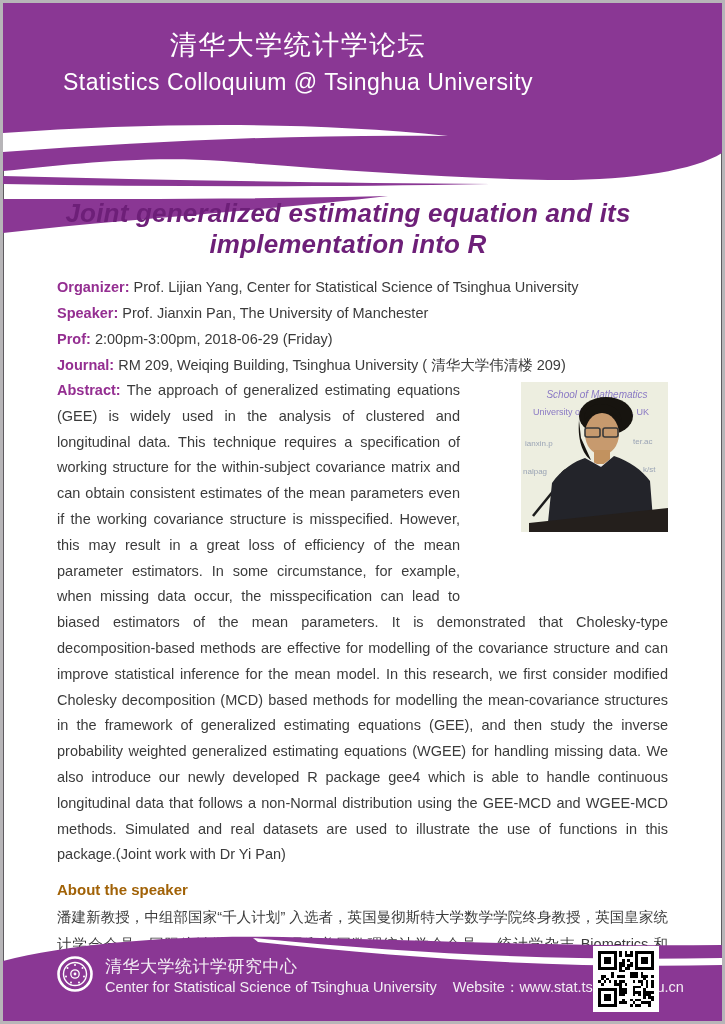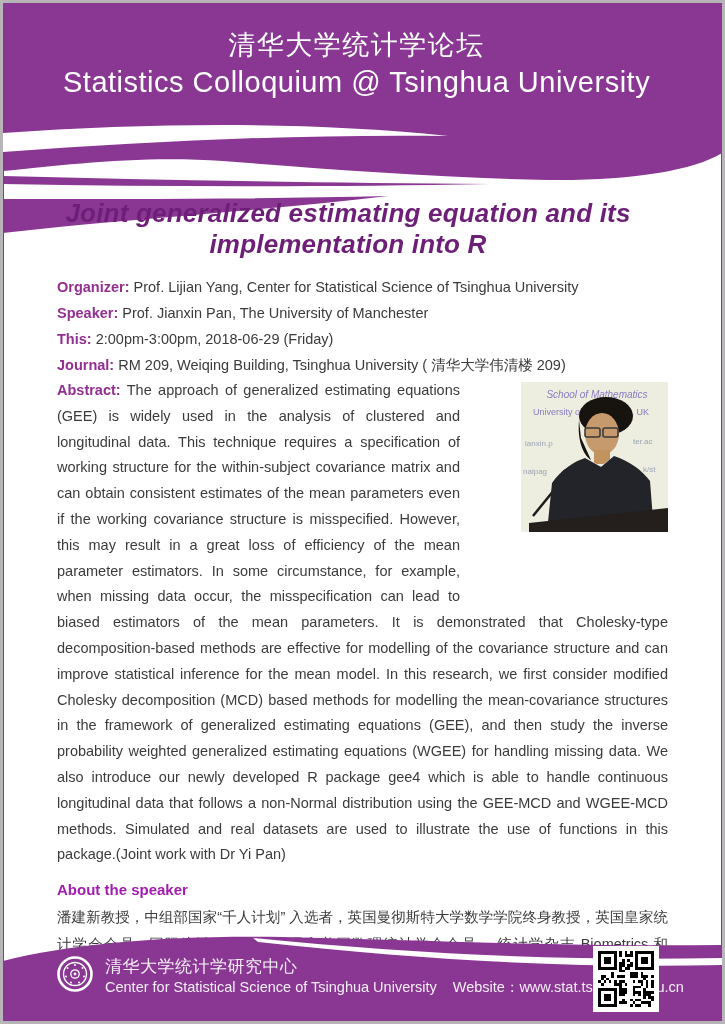--- a/index.html
+++ b/index.html
@@ -11,21 +11,21 @@
     border:3px solid #b7b5b8;
     box-shadow: inset 0 0 0 1px #5e5b60;
     overflow:hidden;
     font-family:"Liberation Sans","DejaVu Sans",sans-serif;
   }
   
   .wave-header { position:absolute; top:0; left:0; width:719px; height:240px;text-align:center; }
   .wave-header svg { display:block; width:719px; height:240px; }
   .hdr-text { position:absolute; top:24px; left:60px; color:#ffffff; }
   .hdr-zh { font-size:27px; letter-spacing:1.5px; line-height:36px; font-weight:500; }
-  .hdr-en { font-size:29px; font-weight:300; letter-spacing:0.5px; line-height:38px; }
+  .hdr-en { font-size:23px; font-weight:300; letter-spacing:0.5px; line-height:38px; }
   
   .talk-title {
     position:absolute; top:195px; left:0; width:690px;
     text-align:center; color:#6d1f78;
     font-size:26px; font-weight:bold; font-style:italic;
     line-height:31px; padding:0; letter-spacing:0.2px;
   }
   
   .content {
     position:absolute; top:271px; left:54px; width:611px;
@@ -34,21 +34,21 @@
   .detail-row { line-height:26px; white-space:nowrap; }
   .lbl { color:#942e91; font-weight:bold; }
   .abstract { margin:0; text-align:justify; line-height:25.8px; }
   .photo {
     float:right; width:147px; height:170px;
     margin:4px 0 50px 13px;
     padding-left:48px;
   }
   .photo svg { display:block; width:147px; height:150px; }
   .about-heading {
-    color:#a21caf; font-weight:bold; font-size:15px;
+    color:#a16207; font-weight:bold; font-size:15px;
     margin:10px 0 2px 0; line-height:24px; clear:both;
   }
   .bio { margin:0; text-align:justify; line-height:27.2px; font-size:14.5px; color:#3b3b3b; }
   
   .footer-wave { position:absolute; bottom:0; left:0; width:719px; height:90px; }
   .footer-wave svg { display:block; width:719px; height:90px; }
   .footer-logo { position:absolute; left:53px; top:952px; width:38px; height:38px; }
   .footer-text { position:absolute; left:102px; top:954px; color:#f4eff5; }
   .ftr-zh { font-size:17px; line-height:20px; letter-spacing:0.5px; }
   .ftr-en { font-size:14.5px; line-height:20px; font-weight:300; }
@@ -86,21 +86,21 @@
   <div class="content">
     <div class="detail-row">
       <span class="lbl">Organizer:</span>
       <span>Prof. Lijian Yang, Center for Statistical Science of Tsinghua University</span>
     </div>
     <div class="detail-row">
       <span class="lbl">Speaker:</span>
       <span>Prof. Jianxin Pan, The University of Manchester</span>
     </div>
     <div class="detail-row">
-      <span class="lbl">This:</span>
+      <span class="lbl">Prof:</span>
       <span>2:00pm-3:00pm, 2018-06-29 (Friday)</span>
     </div>
     <div class="detail-row">
       <span class="lbl">Journal:</span>
       <span>RM 209, Weiqing Building, Tsinghua University ( 清华大学伟清楼 209)</span>
     </div>
 
     <p class="abstract">
       <span class="photo">
         <svg viewBox="0 0 147 150" preserveAspectRatio="none" aria-hidden="true">

